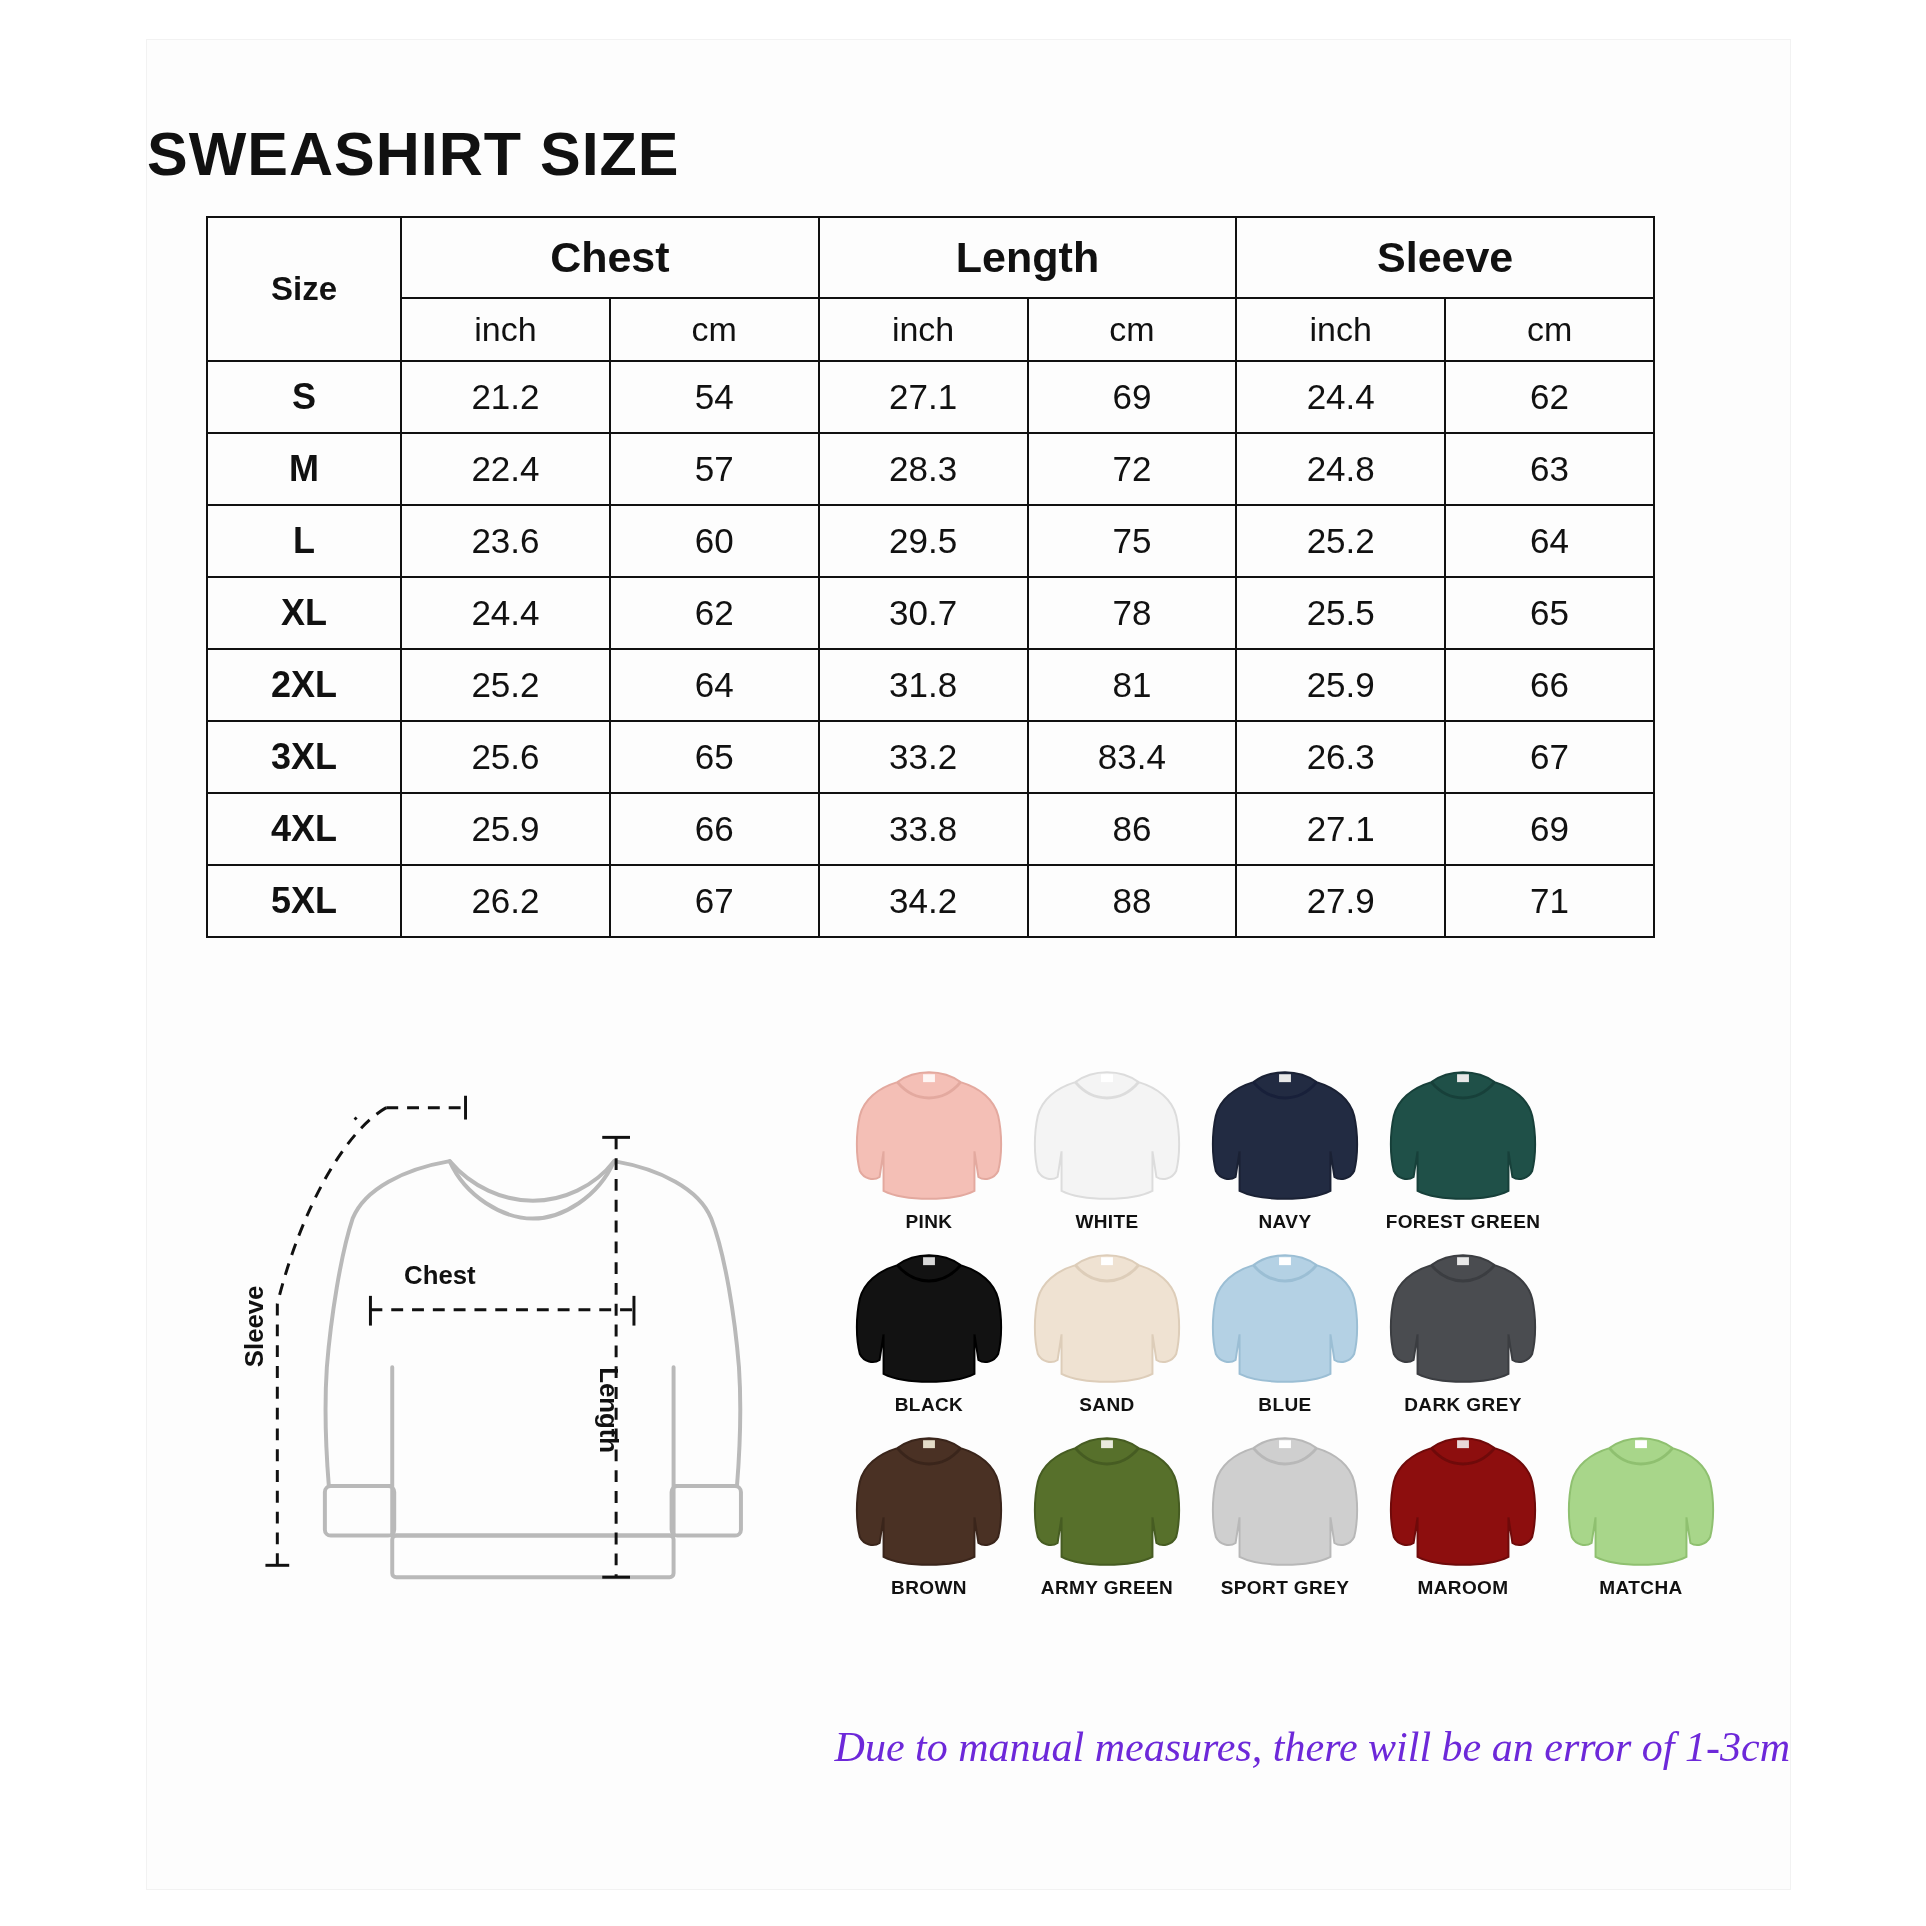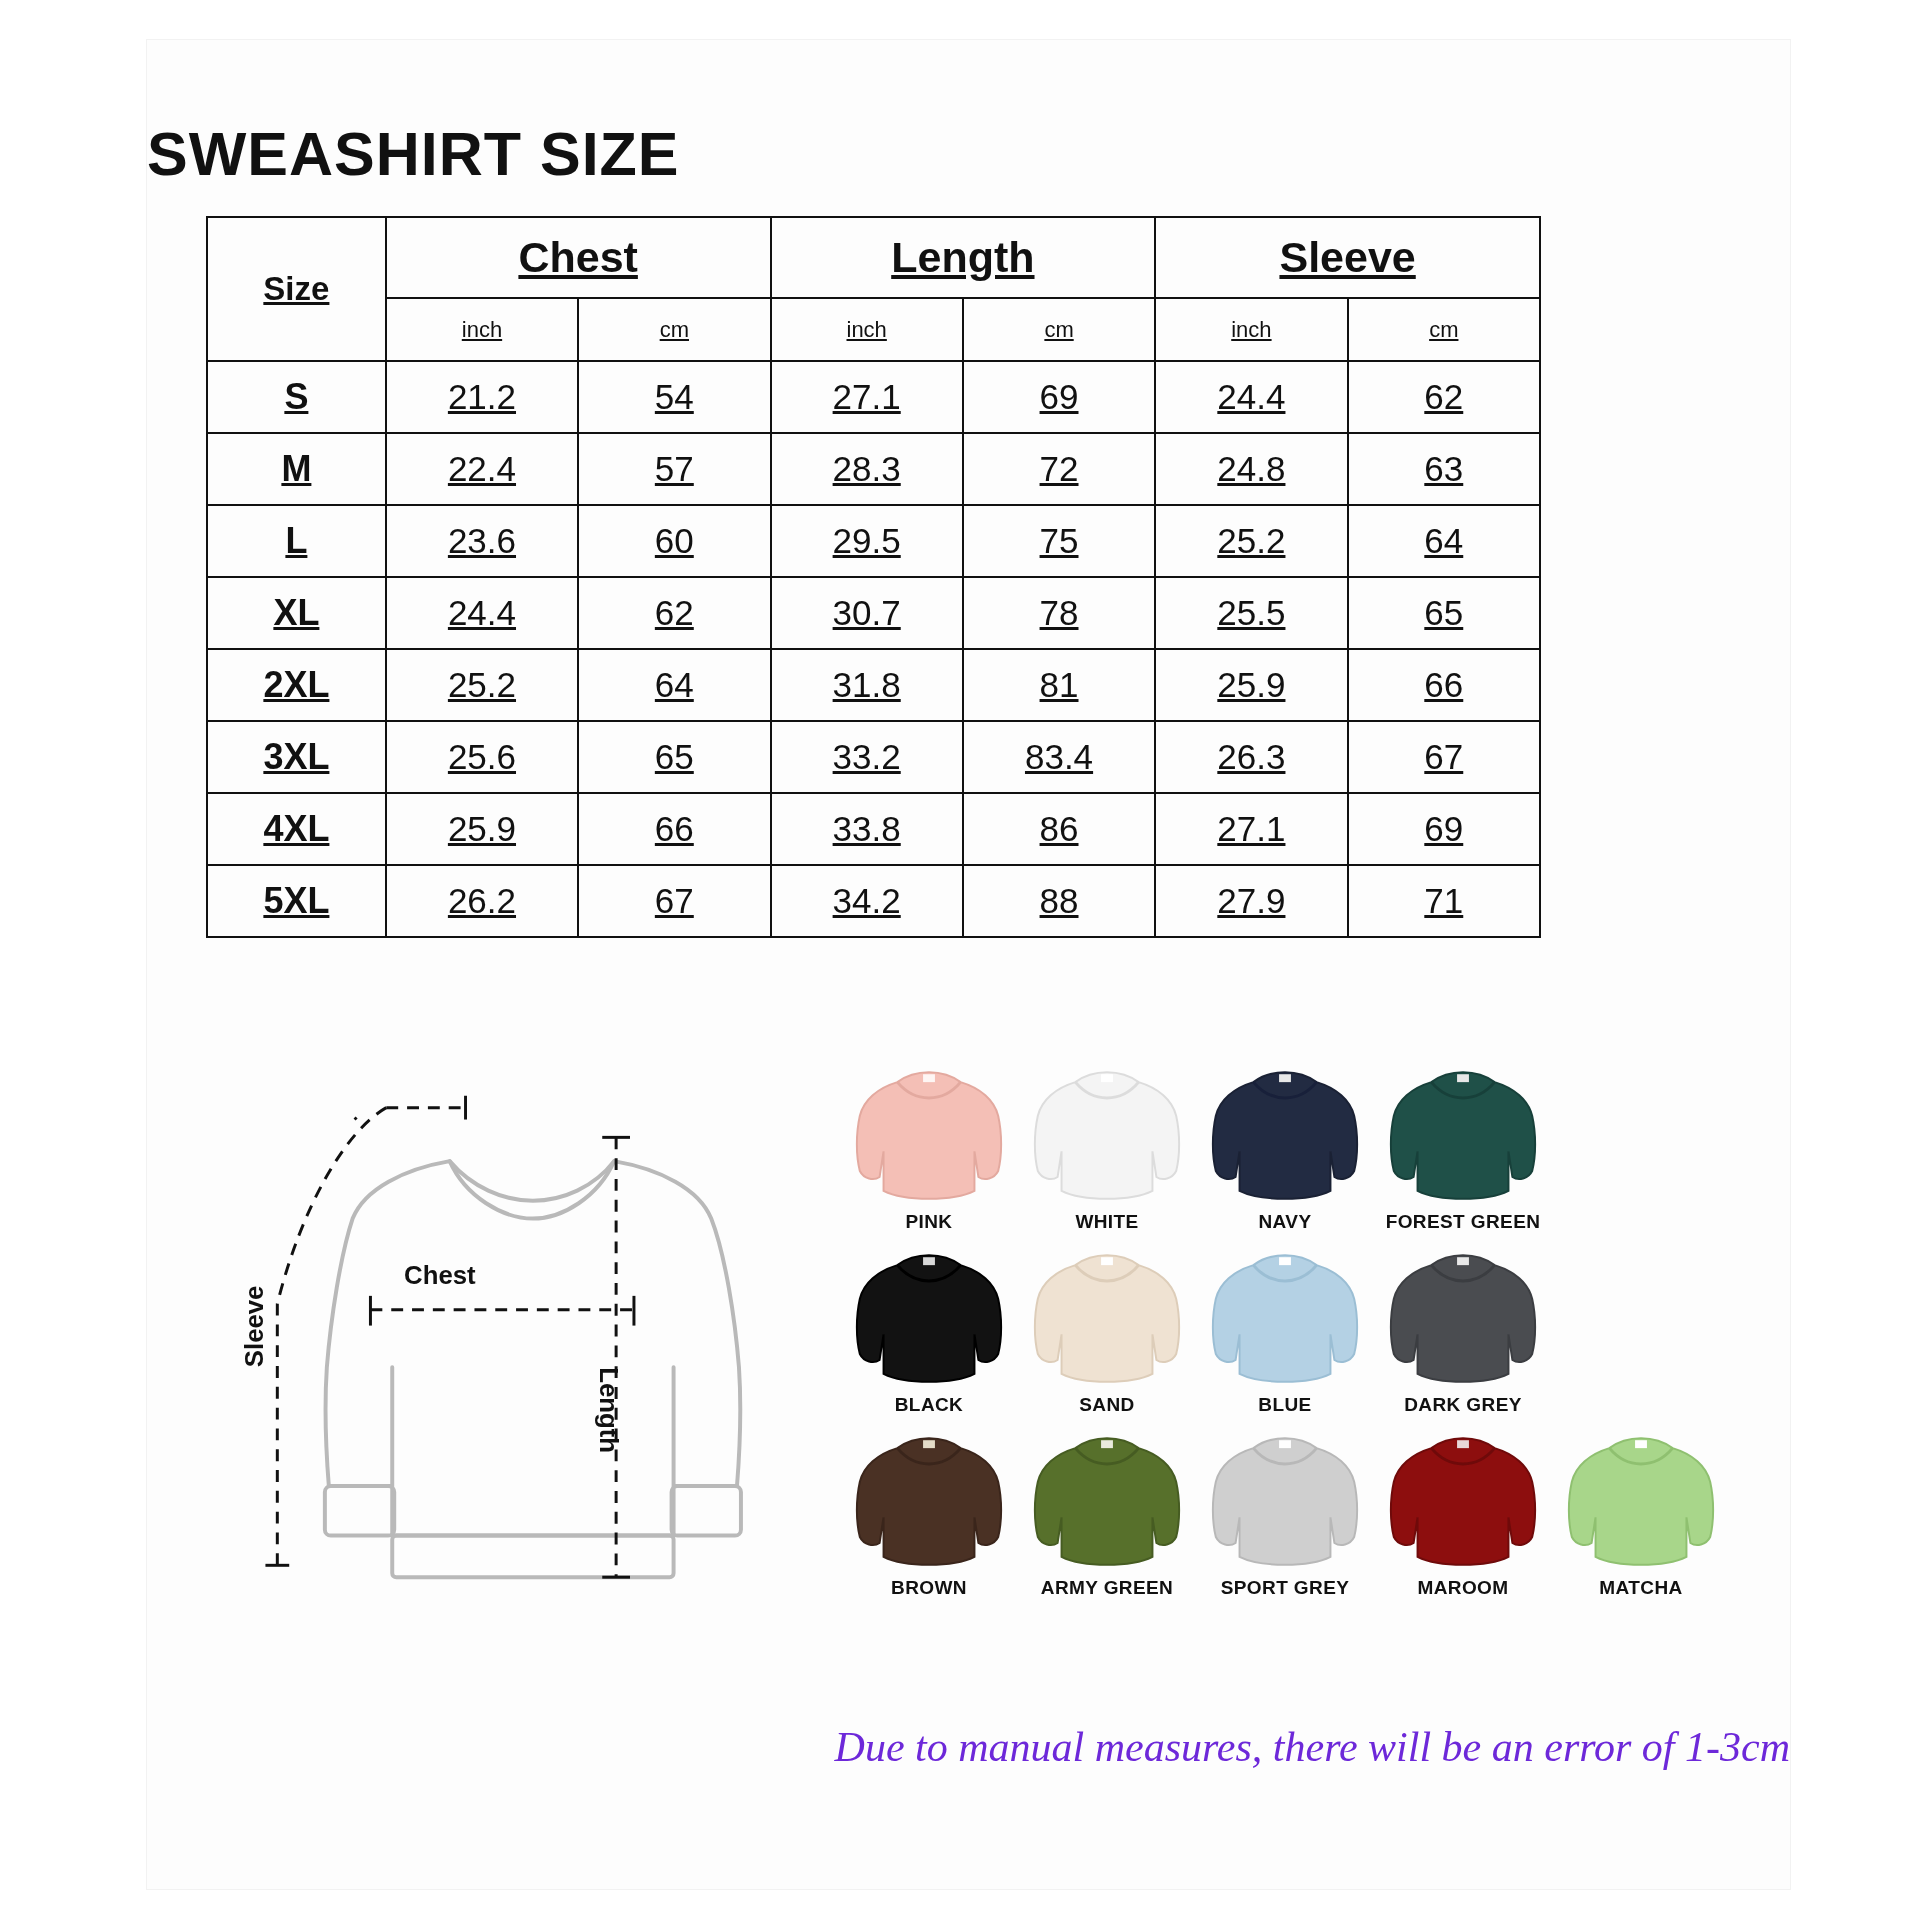--- a/index.html
+++ b/index.html
@@ -43,42 +43,41 @@
     font-weight: bold;
     letter-spacing: 1px;
     color: #111;
   }
 
   
   .table-wrap {
     position: absolute;
     left: 59px;
     top: 176px;
-    width: 1335px;
-    text-decoration: underline;
+    width: 1449px;
   }
   table.size-table {
     border-collapse: collapse;
     width: 100%;
     table-layout: fixed;
   }
   table.size-table th,
   table.size-table td {
     border: 2px solid #111;
     text-align: center;
     font-weight: bold;
     color: #111;
   }
   table.size-table th.group {
     font-size: 43px;
     height: 77px;
     font-weight: bold;
   }
   table.size-table th.unit {
-    font-size: 22px;
+    font-size: 34px;
     height: 59px;
     font-weight: normal;
   }
   table.size-table th.size-corner {
     font-size: 33px;
     vertical-align: middle;
   }
   table.size-table td.size-cell {
     font-size: 36px;
     height: 68px;

